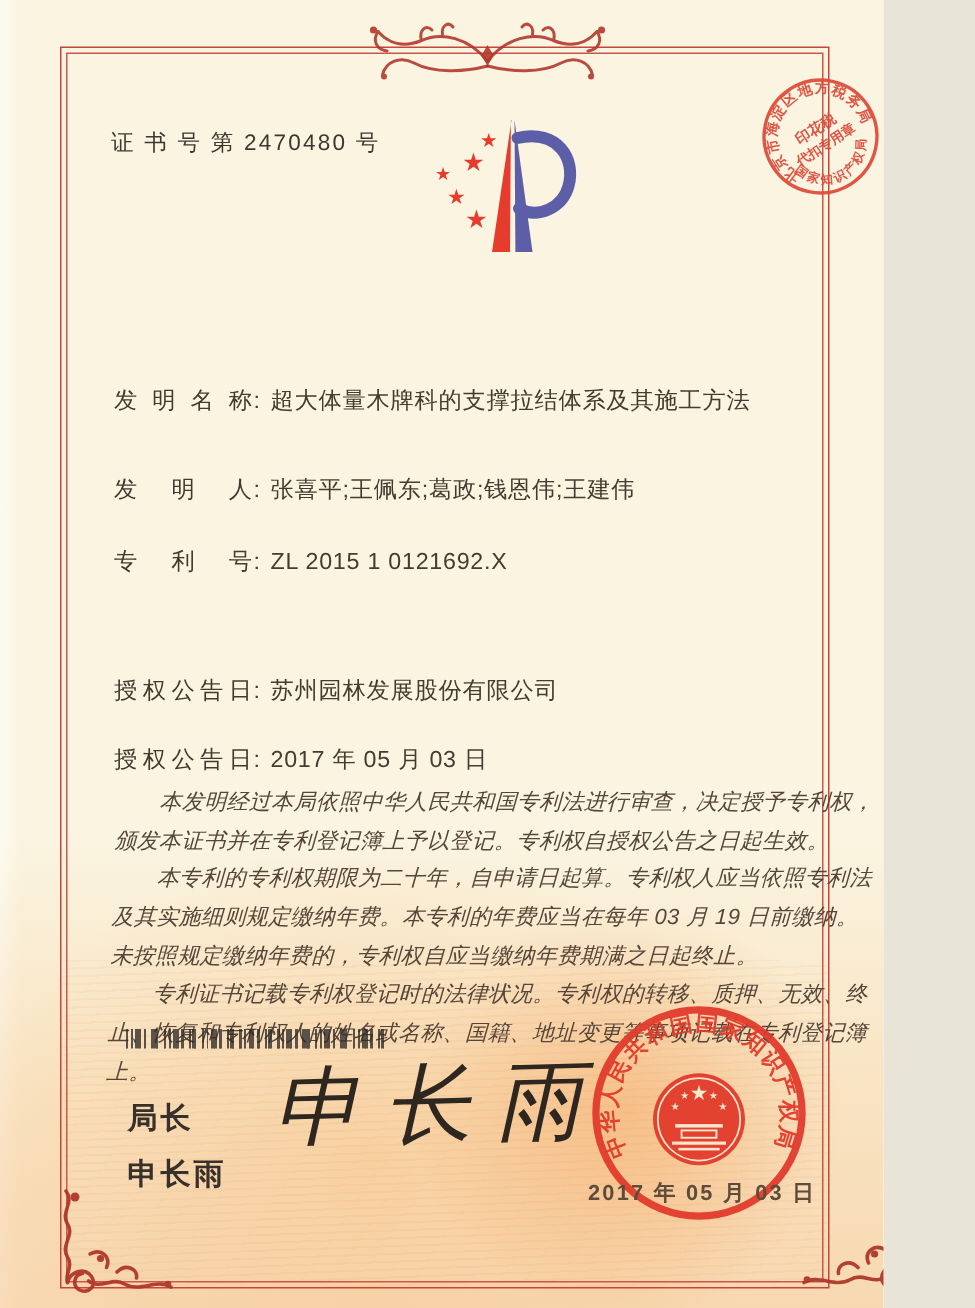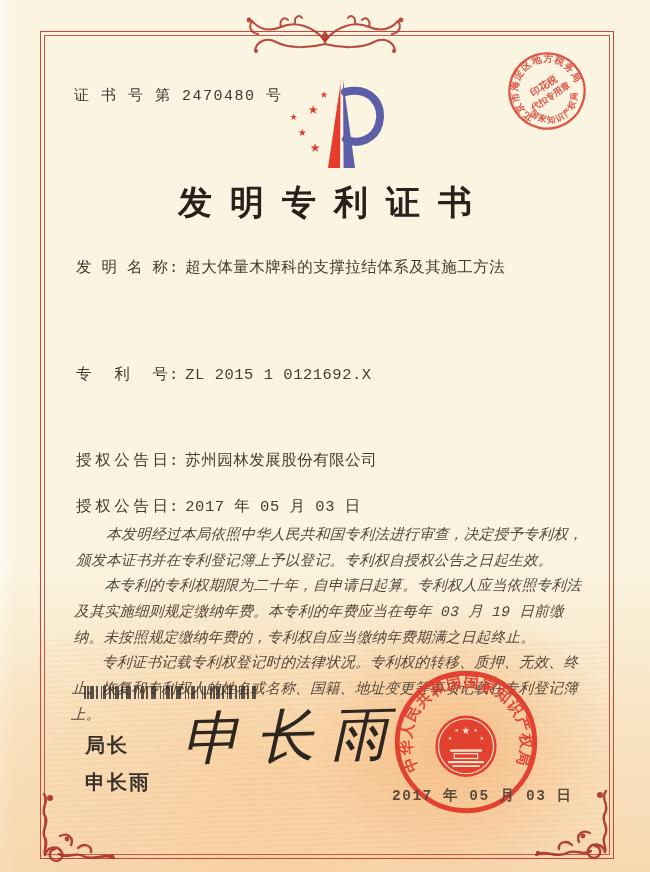--- a/index.html
+++ b/index.html
@@ -1,21 +1,21 @@
 <!DOCTYPE html>
 <html><head>
 <meta charset="utf-8">
 <style>
   html,body{margin:0;padding:0;background:#e8e4d8;}
   .page{
-    position:relative;width:650px;height:872px;overflow:hidden;
+    position:relative;width:589px;height:872px;overflow:hidden;
     background:
       linear-gradient(90deg, #fdfbf1 0, #faf4e0 14px, #faf4e0 100%),
       #faf4e0;
-    font-family:Liberation Mono, monospace;
+    font-family:Liberation Sans, sans-serif;
   }
   
   .glow{
     position:absolute;left:0;top:0;width:100%;height:100%;pointer-events:none;
     background:
       radial-gradient(34% 22% at 71% 85%, rgba(243,150,72,.42), rgba(243,150,72,0) 72%),
       radial-gradient(60% 30% at 42% 88%, rgba(246,185,120,.40), rgba(246,185,120,0) 78%),
       linear-gradient(180deg, rgba(248,210,160,0) 0 64%, rgba(247,203,150,.38) 82%, rgba(245,193,138,.55) 100%);
   }
   .waves{
@@ -125,24 +125,26 @@
     <text font-size="10.2" fill="#dd4a3a" letter-spacing="1" font-weight="700">
       <textPath href="#tax-arc-top">北京市海淀区地方税务局</textPath>
     </text>
     <text font-size="8.8" fill="#dd4a3a" letter-spacing="1.6" font-weight="700">
       <textPath href="#tax-arc-bottom">国家知识产权局</textPath>
     </text>
     <text x="50" y="47" text-anchor="middle" font-size="10.5" font-weight="700" fill="#dd4a3a">印花税</text>
     <text x="50" y="60" text-anchor="middle" font-size="9.5" font-weight="700" fill="#dd4a3a">代扣专用章</text>
   </svg>
 
-  <div class="title">发明专利证书</div>
 
   <div class="field row-0">
     <span class="f-label">发明名称</span><span class="f-colon">:</span><span class="f-value">超大体量木牌科的支撑拉结体系及其施工方法</span>
+  </div>
+  <div class="field row-1">
+    <span class="f-label">发明人</span><span class="f-colon">:</span><span class="f-value">张喜平;王佩东;葛政;钱恩伟;王建伟</span>
   </div>
   <div class="field row-2">
     <span class="f-label">专利号</span><span class="f-colon">:</span><span class="f-value">ZL 2015 1 0121692.X</span>
   </div>
   <div class="field row-4">
     <span class="f-label">授权公告日</span><span class="f-colon">:</span><span class="f-value">苏州园林发展股份有限公司</span>
   </div>
   <div class="field row-5">
     <span class="f-label">授权公告日</span><span class="f-colon">:</span><span class="f-value">2017 年 05 月 03 日</span>
   </div>

